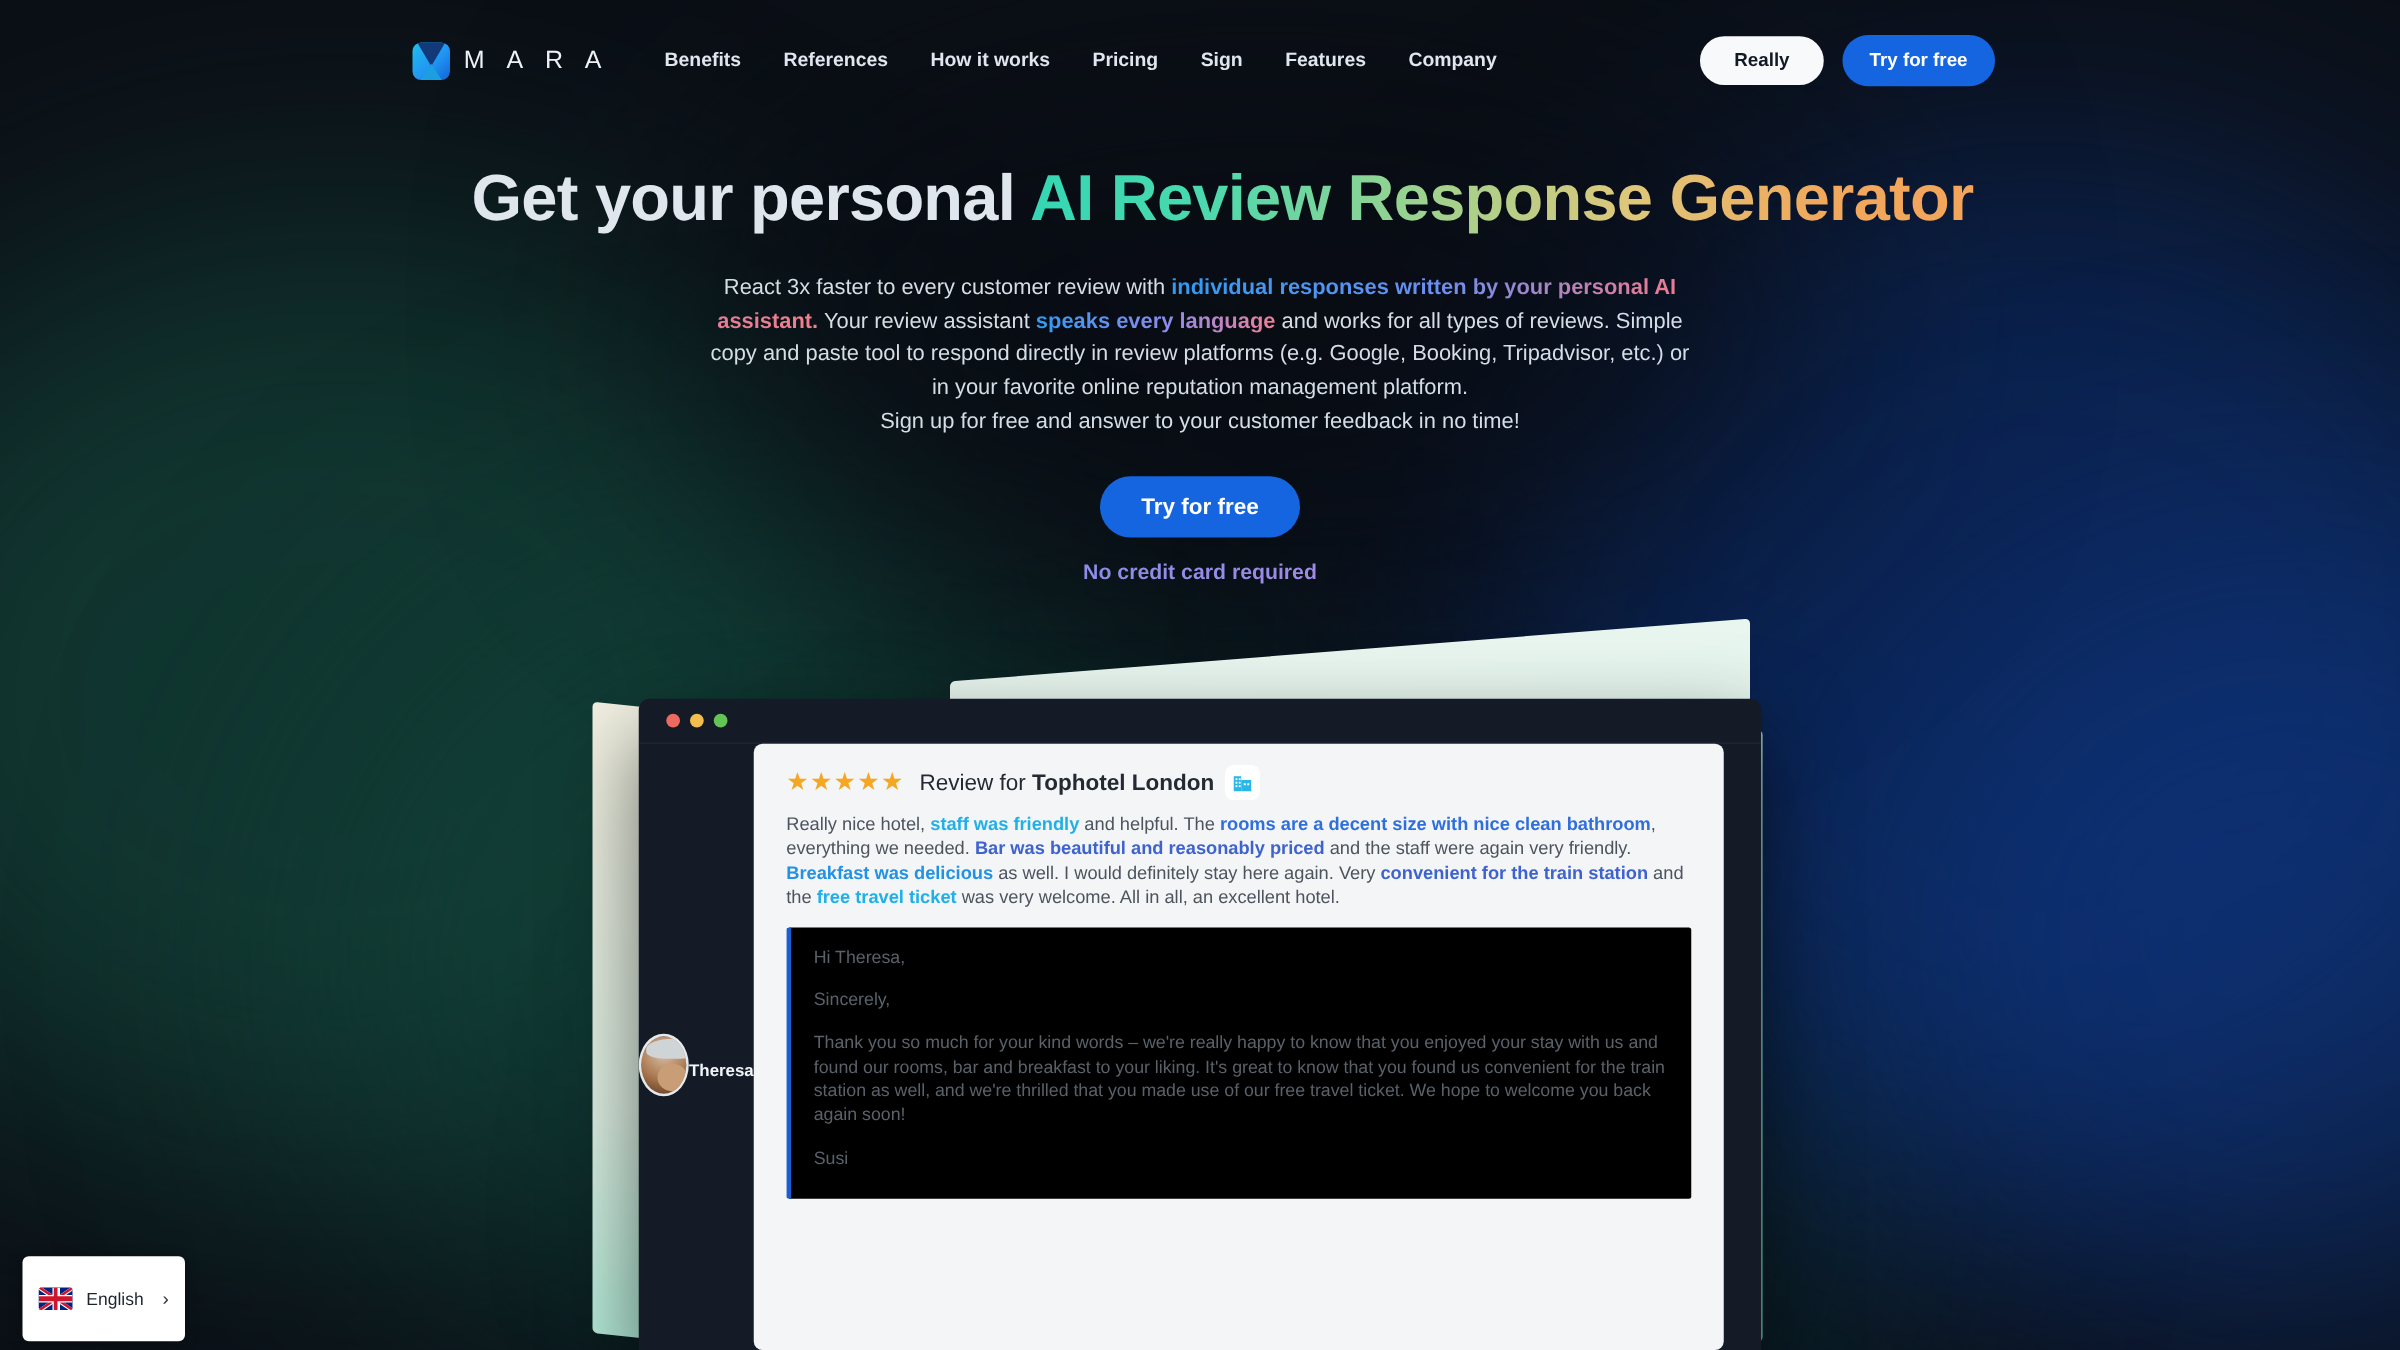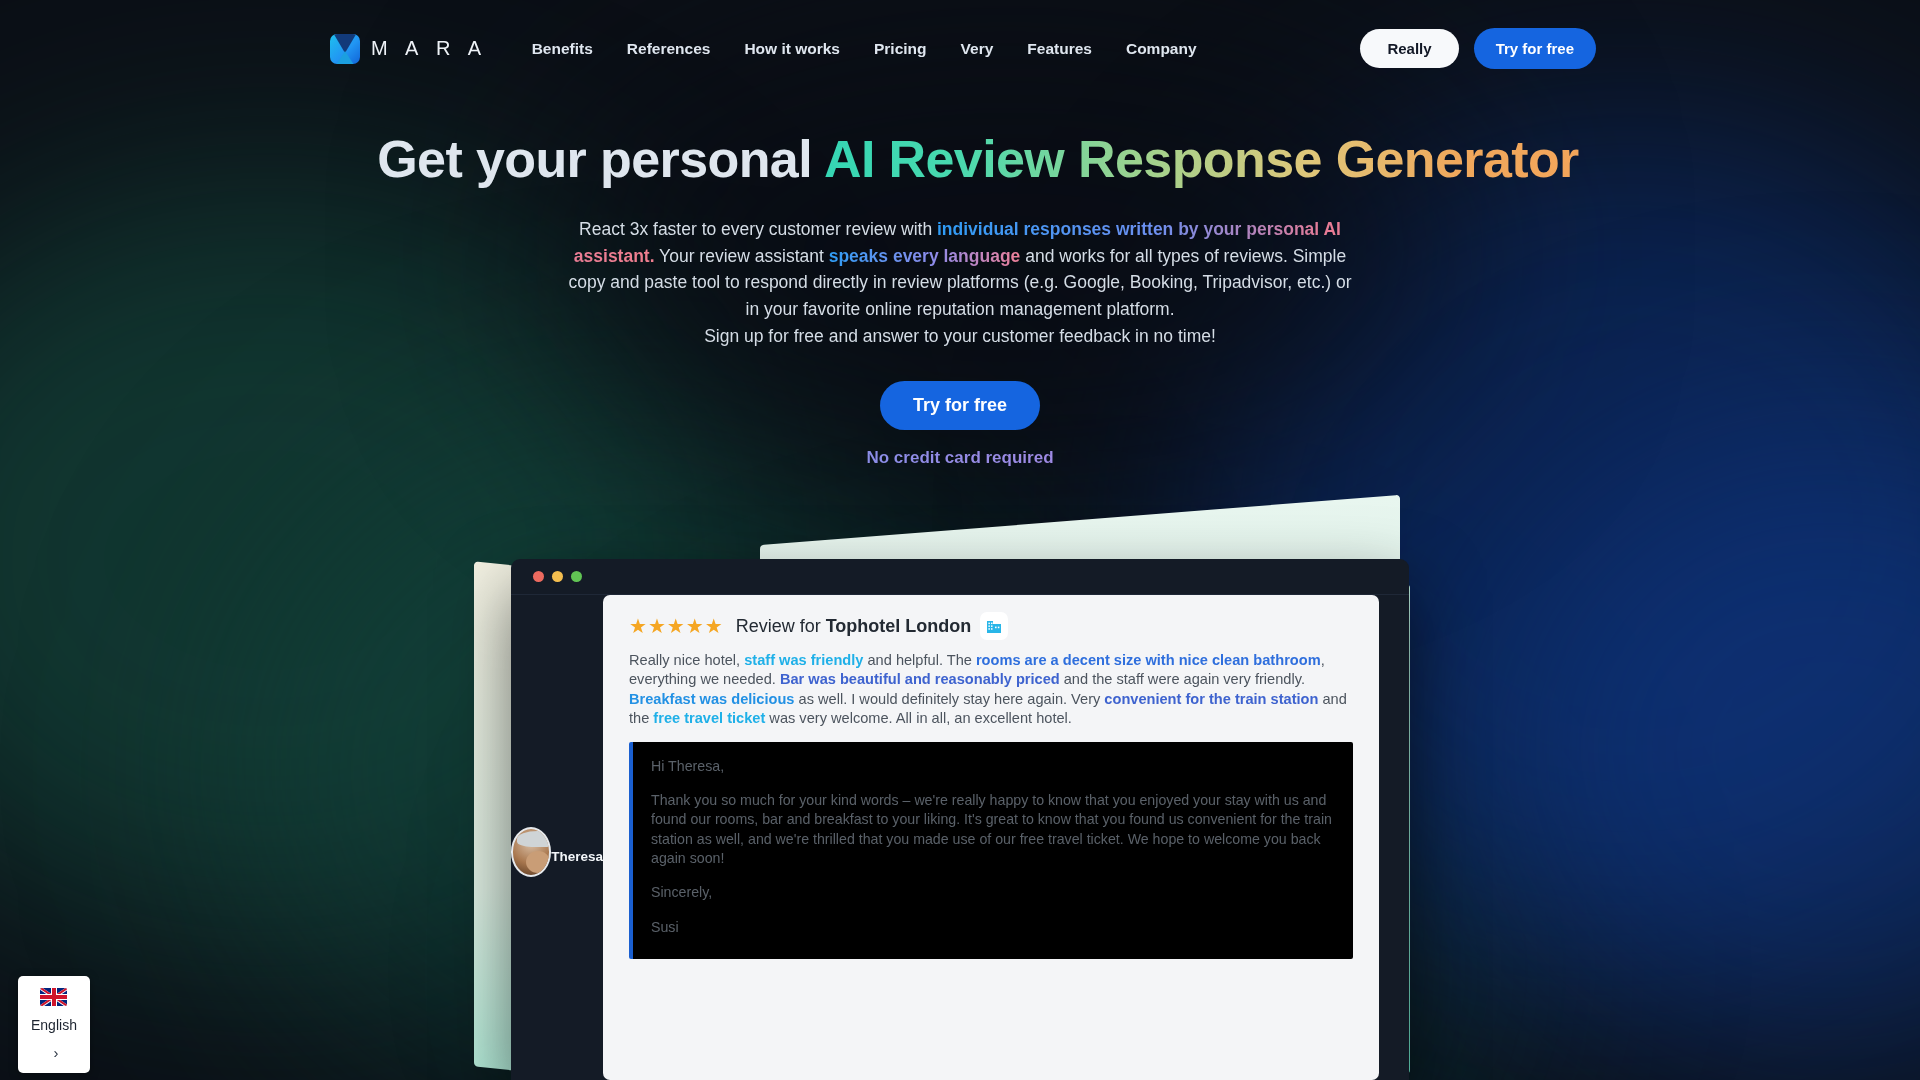--- a/index.html
+++ b/index.html
@@ -205,24 +205,23 @@
     margin-top: 13px; background: #000000; border-left: 4px solid #1a5fd0;
     border-radius: 2px; padding: 15px 18px 22px 18px;
     color: #5a6169; font-size: 14.2px; line-height: 1.36;
   }
   .proposal-box p { margin-bottom: 15px; }
   .proposal-box p:last-child { margin-bottom: 0; }
 
   
   .lang-widget {
     position: absolute; left: 18px; bottom: 7px; z-index: 60;
-    background: #fff; border-radius: 5px; padding: 12px 13px;
+    background: #fff; border-radius: 5px; padding: 25px 13px;
     display: flex; align-items: center; gap: 11px; cursor: pointer;
     box-shadow: 0 2px 10px rgba(0,0,0,0.35);
-    flex-direction: column;
   }
   .flag {
     width: 27px; height: 18px; position: relative; overflow: hidden;
     background: #00247d; border-radius: 2px; flex: none;
   }
   .flag .d1, .flag .d2 {
     position: absolute; left: -6px; top: 7.5px; width: 40px; height: 3px;
     background: #fff;
   }
   .flag .d1 { transform: rotate(34deg); }
@@ -258,21 +257,21 @@
     <div class="nav-inner">
       <div class="brand">
         <span class="brand-mark"></span>
         <span class="brand-name">M A R A</span>
       </div>
       <div class="nav-links">
         <a class="nav-link">Benefits</a>
         <a class="nav-link">References</a>
         <a class="nav-link">How it works</a>
         <a class="nav-link">Pricing</a>
-        <a class="nav-link">Very</a>
+        <a class="nav-link">Sign</a>
         <a class="nav-link">Features</a>
         <a class="nav-link">Company</a>
       </div>
       <div class="nav-actions">
         <button class="btn-login">Really</button>
         <button class="btn-try-nav">Try for free</button>
       </div>
     </div>
   </nav>
 
@@ -327,22 +326,22 @@
           </span>
         </div>
 
         <div class="review-text">
           <span>Really nice hotel, </span><b class="c-cyan">staff was friendly</b><span> and helpful. The </span><b class="c-blue">rooms are a decent size with nice clean bathroom</b><span>, everything we needed.  </span><b class="c-indigo">Bar was beautiful and reasonably priced</b><span> and the staff were again very friendly. </span><b class="c-sky">Breakfast was delicious</b><span> as well. I would definitely stay here again. Very </span><b class="c-indigo">convenient for the train station</b><span> and the </span><b class="c-cyan">free travel ticket</b><span> was very welcome. All in all, an excellent hotel.</span>
         </div>
 
 
         <div class="proposal-box">
           <p>Hi Theresa,</p>
+          <p>Sincerely,</p>
           <p>Thank you so much for your kind words – we're really happy to know that you enjoyed your stay with us and found our rooms, bar and breakfast to your liking. It's great to know that you found us convenient for the train station as well, and we're thrilled that you made use of our free travel ticket. We hope to welcome you back again soon!</p>
-          <p>Sincerely,</p>
           <p>Susi</p>
         </div>
       </div>
     </div>
   </div>
 
   <div class="lang-widget">
     <span class="flag">
       <span class="d1"></span>
         <span class="d2"></span>

